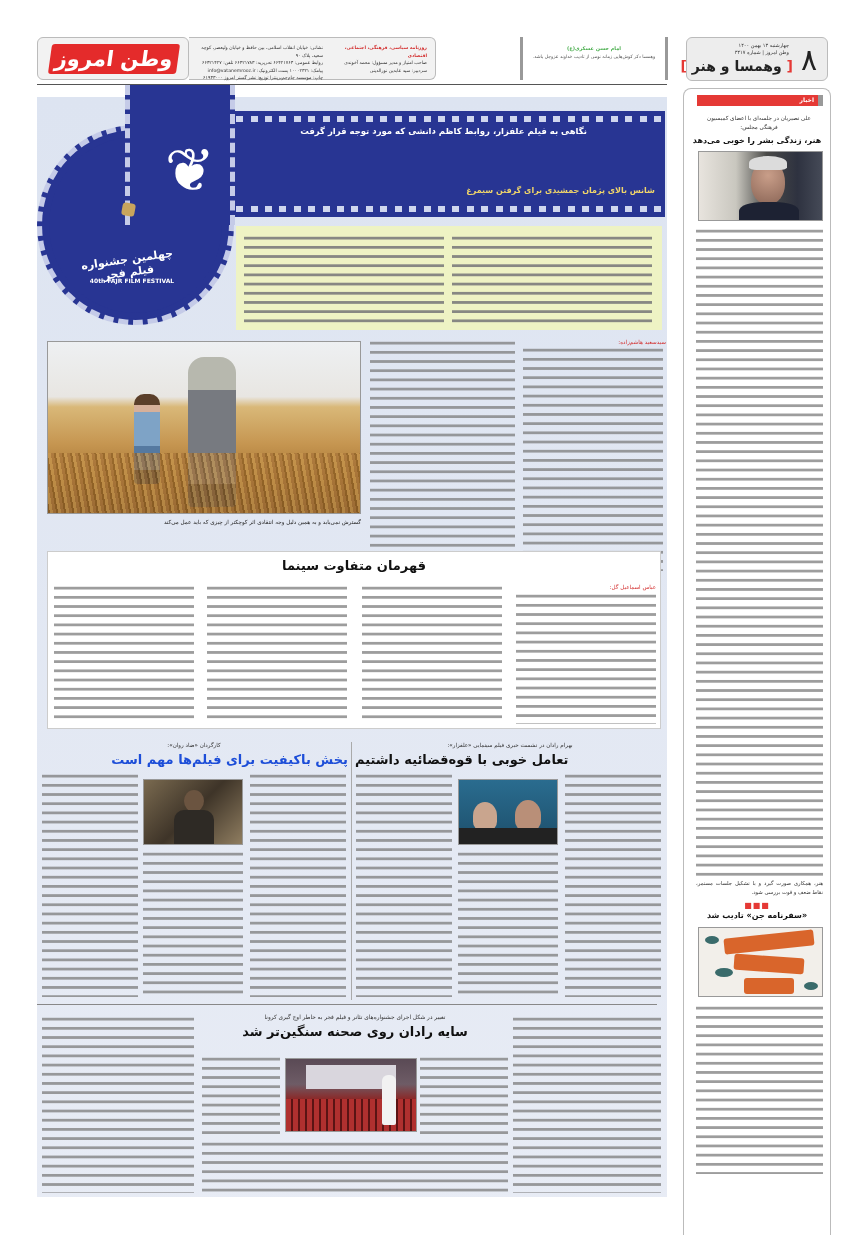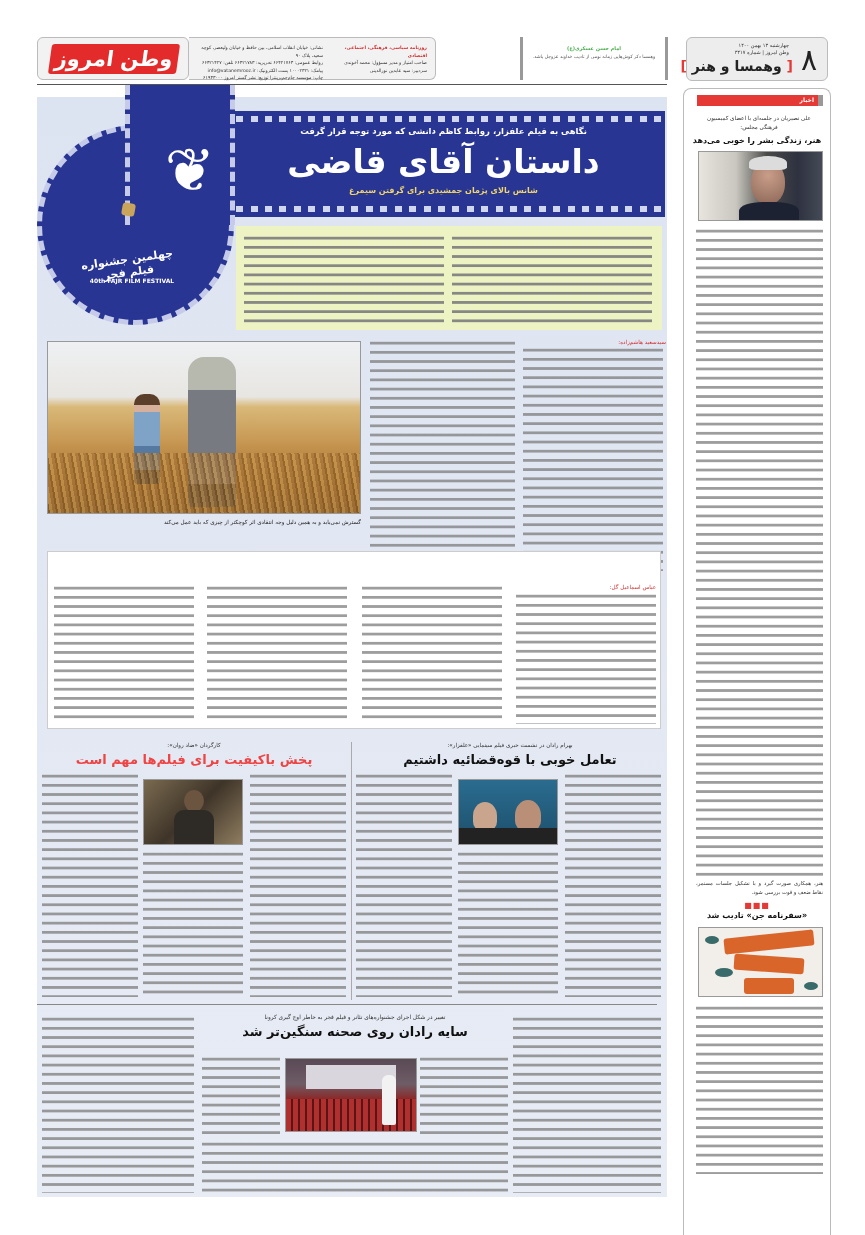--- a/index.html
+++ b/index.html
@@ -110,22 +110,21 @@
       <i></i>
       <i></i>
       <i></i>
       <i></i>
       <i></i>
       <i></i>
       <i></i>
       <i></i>
     </div>
   <div style="position:absolute;left:0;right:10px;top:15px;text-align:center;color:#fff;font-size:8.5px;font-weight:bold">نگاهی به فیلم علفزار، روابط کاظم دانشی که مورد توجه قرار گرفت</div>
-  <div style="position:absolute;left:0;right:10px;top:31px;text-align:center;color:#fff;font-size:33px;font-weight:bold;line-height:40px">داستان آقای قاضی</div>
-  <div style="position:absolute;left:0;right:10px;top:75px;text-align:center;color:#f0d56a;font-size:8px;font-weight:bold">شانس بالای پژمان جمشیدی برای گرفتن سیمرغ</div>
+  <div style="position:absolute;left:0;right:10px;top:75px;color:#f0d56a;font-size:8px;font-weight:bold">شانس بالای پژمان جمشیدی برای گرفتن سیمرغ</div>
   <div class="sprk" style="position:absolute;bottom:5px;left:0;right:0">
       <i></i>
       <i></i>
       <i></i>
       <i></i>
       <i></i>
       <i></i>
       <i></i>
       <i></i>
       <i></i>
@@ -180,58 +179,59 @@
     <div class="para"></div>
   </div>
 <div class="abs photo" style="left:47px;top:341px;width:314px;height:173px;background:linear-gradient(180deg,#eef0f2 0,#e8e6e2 32%,#d9b878 38%,#c59550 60%,#a57432 80%,#7a5426);">
   <div style="position:absolute;left:86px;top:52px;width:26px;height:90px;background:linear-gradient(180deg,#5b3f2a 0 12%,#d6b09a 12% 20%,#7ea3c6 20% 58%,#5579a0 58% 84%,#333 84%);border-radius:10px 10px 4px 4px"></div>
   <div style="position:absolute;left:140px;top:15px;width:48px;height:150px;background:linear-gradient(180deg,#b7b8ae 0 22%,#777a80 22% 85%,#3a3a3a 85%);border-radius:16px 16px 4px 4px"></div>
   <div style="position:absolute;left:0;right:0;bottom:0;height:60px;background:repeating-linear-gradient(80deg,#8a5c22 0 2px,#c8974f 2px 5px,#a8743a 5px 8px);opacity:.7"></div>
 </div>
 <div class="abs cap" style="left:47px;top:518px;width:314px;font-size:5.6px;line-height:9px;text-align:right">گسترش نمی‌یابد و به همین دلیل وجه انتقادی اثر کوچکتر از چیزی که باید عمل می‌کند</div>
 
 <div class="abs" style="left:47px;top:551px;width:614px;height:178px;background:#fff;border:1px solid #ccc">
+  <div style="position:absolute;left:0;right:0;top:6px;text-align:center;font-size:13px;font-weight:bold;color:#111">قهرمان متفاوت سینما</div>
   <div style="position:absolute;right:4px;top:32px;color:#d32f2f;font-size:5.6px">عباس اسماعیل گل:</div>
   <div class="txt" style="position:absolute;right:4px;top:40px;width:140px;height:132px">
       <div class="para"></div>
     </div>
   <div class="txt" style="position:absolute;right:158px;top:32px;width:140px;height:140px">
       <div class="para"></div>
     </div>
   <div class="txt" style="position:absolute;right:313px;top:32px;width:140px;height:140px">
       <div class="para"></div>
     </div>
   <div class="txt" style="position:absolute;right:466px;top:32px;width:140px;height:140px">
       <div class="para"></div>
     </div>
   <span style="position:absolute;width:1px;height:1px;overflow:hidden;opacity:0">فیلم «علفزار» به عنوان نخستین تجربه کاظم دانشی در مقام کارگردان در نهمین روز جشنواره فیلم فجر در برج میلاد به نمایش درآمد.</span>
 </div>
 
 <div class="abs" style="left:355px;top:742px;width:310px;text-align:center;font-size:5.6px;color:#333">بهرام رادان در نشست خبری فیلم سینمایی «علفزار»:</div>
-<div class="abs" style="left:355px;top:752px;width:310px;text-align:center;font-size:13px;font-weight:bold;color:#111">تعامل خوبی با قوه‌قضائیه داشتیم</div>
+<div class="abs" style="left:355px;top:752px;width:310px;text-align:left;font-size:13px;font-weight:bold;color:#111">تعامل خوبی با قوه‌قضائیه داشتیم</div>
 <div class="txt abs" style="left:565px;top:772px;width:96px;height:225px">
     <div class="para"></div>
   </div>
 <div class="abs photo" style="left:458px;top:779px;width:100px;height:66px;background:linear-gradient(180deg,#2a6c8f,#1d4f6b)">
   <div style="position:absolute;left:14px;top:22px;width:24px;height:28px;border-radius:50% 50% 30% 30%;background:#c9a58e"></div>
   <div style="position:absolute;left:56px;top:20px;width:26px;height:30px;border-radius:50% 50% 30% 30%;background:#b98f78"></div>
   <div style="position:absolute;left:0;right:0;bottom:0;height:16px;background:#222"></div>
 </div>
 <div class="txt abs" style="left:458px;top:850px;width:100px;height:147px">
     <div class="para"></div>
   </div>
 <div class="txt abs" style="left:356px;top:772px;width:96px;height:225px">
     <div class="para"></div>
   </div>
 <span style="position:absolute;width:1px;height:1px;overflow:hidden;opacity:0">بهرام رادان، تهیه‌کننده فیلم سینمایی «علفزار» به کارگردانی کاظم دانشی، در نشست خبری این فیلم گفت: فیلم ما وقت گذاشته شد که باعث شد امروز فیلم را ببینیم.</span>
 
 <div class="abs" style="left:351px;top:742px;width:1px;height:258px;background:#aaa"></div>
 
 <div class="abs" style="left:40px;top:742px;width:308px;text-align:center;font-size:5.6px;color:#333">کارگردان «ضاد روان»:</div>
-<div class="abs" style="left:40px;top:752px;width:308px;text-align:center;font-size:13px;font-weight:bold;color:#ef4444">پخش باکیفیت برای فیلم‌ها مهم است</div>
+<div class="abs" style="left:40px;top:752px;width:308px;font-size:13px;font-weight:bold;color:#1d4ed8">پخش باکیفیت برای فیلم‌ها مهم است</div>
 <div class="txt abs" style="left:250px;top:772px;width:96px;height:225px">
     <div class="para"></div>
   </div>
 <div class="abs photo" style="left:143px;top:779px;width:100px;height:66px;background:linear-gradient(135deg,#7a6a50,#3e3428 50%,#8f7d60)">
   <div style="position:absolute;left:40px;top:10px;width:20px;height:22px;border-radius:50%;background:#6b5440"></div>
   <div style="position:absolute;left:30px;top:30px;width:40px;height:36px;background:#2e2a25;border-radius:10px 10px 0 0"></div>
 </div>
 <div class="txt abs" style="left:143px;top:850px;width:100px;height:147px">
     <div class="para"></div>
   </div>

